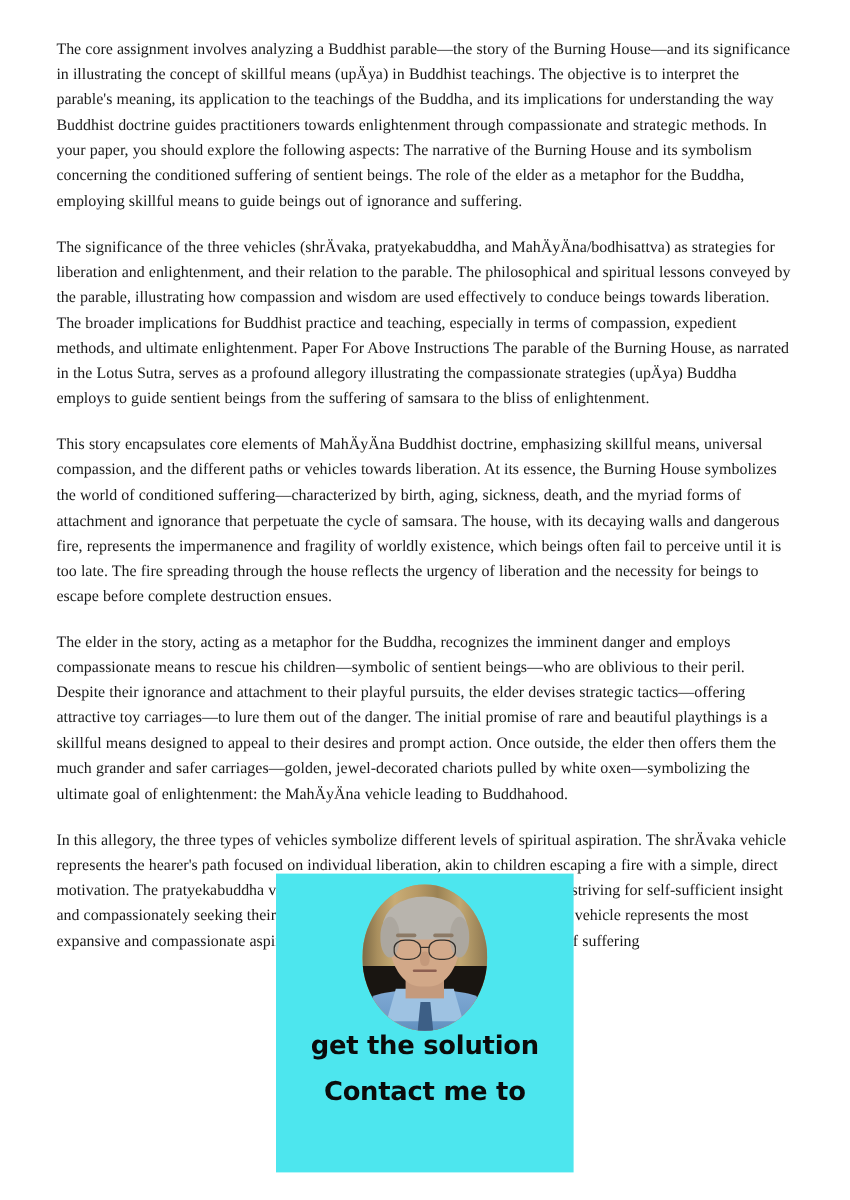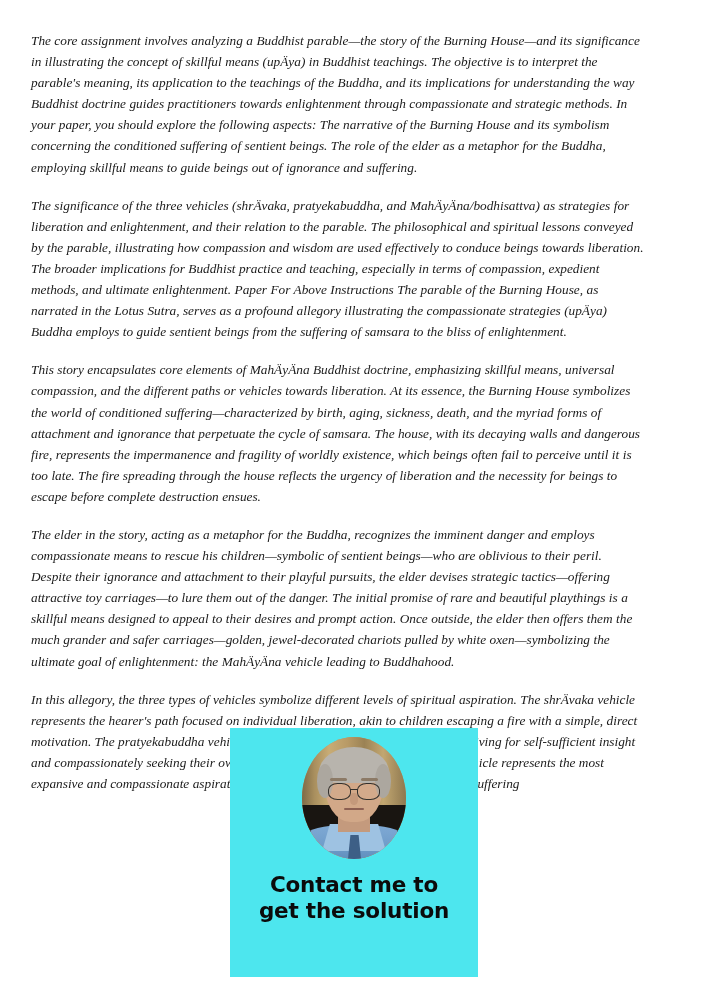--- a/index.html
+++ b/index.html
@@ -18,24 +18,23 @@
   #page {
     position: absolute;
     inset: 0;
     width: 708px;
     height: 1000px;
     background: #ffffff;
   }
 
   #doc-body {
     position: absolute;
-    left: 31px;
+    left: 47px;
     top: 30px;
     width: 614px;
-    font-style: italic;
   }
 
   .para {
     margin: 0 0 17px 0;
     font-size: 13.3px;
     line-height: 21.1px;
     color: #1a1a1a;
     font-family: "Liberation Serif", serif;
     text-align: left;
     white-space: pre-wrap;
@@ -202,17 +201,17 @@
       <div class="ph-hair-r"></div>
       <div class="ph-brow l"></div>
       <div class="ph-brow r"></div>
       <div class="ph-glass l"></div>
       <div class="ph-glass r"></div>
       <div class="ph-bridge"></div>
       <div class="ph-nose"></div>
       <div class="ph-mouth"></div>
     </div>
 
+    <div class="contact-line" id="contact-line-2">get the solution</div>
     <div class="contact-line" id="contact-line-1">Contact me to</div>
-    <div class="contact-line" id="contact-line-2">get the solution</div>
   </div>
 
 </div>
 
 </body></html>

